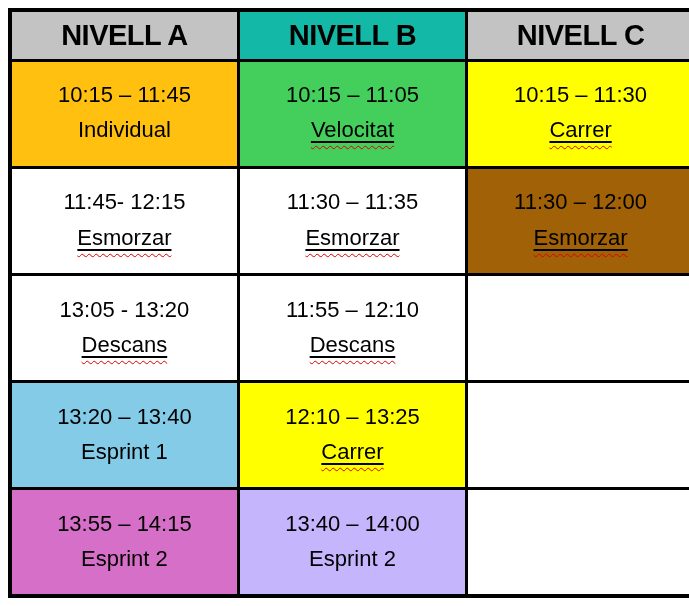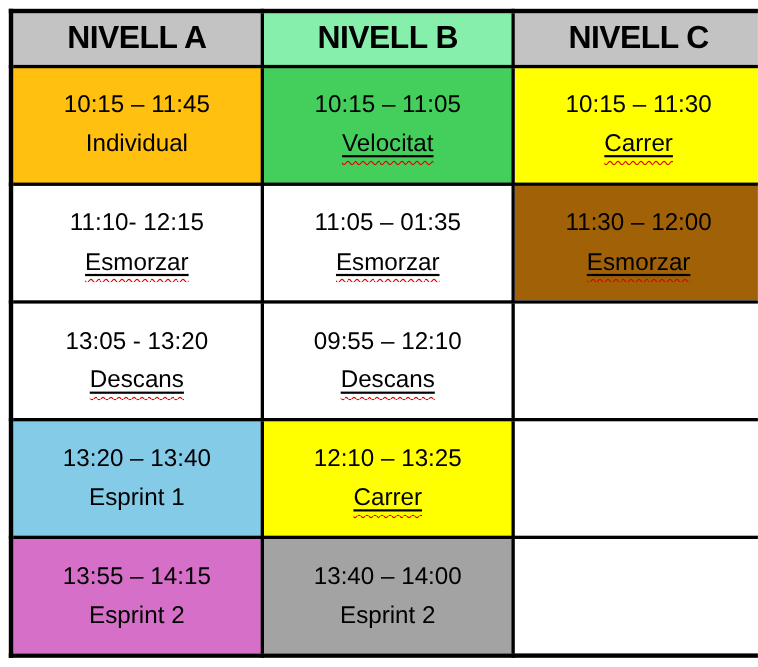--- a/index.html
+++ b/index.html
@@ -60,81 +60,81 @@
   }
 </style>
 </head>
 <body>
 
 <div class="page">
   <table class="schedule">
     <thead>
       <tr>
         <th style="background: rgb(195, 195, 195);">NIVELL A</th>
-        <th style="background: #86efac;">NIVELL B</th>
+        <th style="background: #14b8a6;">NIVELL B</th>
         <th style="background: rgb(195, 195, 195); margin-left: 40px;">NIVELL C</th>
       </tr>
     </thead>
     <tbody>
         <tr>
           <td style="background: rgb(255, 192, 16);">
             <div class="time">10:15 – 11:45</div>
             <div class="label">Individual</div>
           </td>
           <td style="background: rgb(68, 206, 92);">
             <div class="time">10:15 – 11:05</div>
             <div class="label"><span class="solid-u"><span class="wavy-u" style="text-decoration-color: rgb(224, 0, 0);">Velocitat</span></span></div>
           </td>
           <td style="background: rgb(255, 255, 0);">
             <div class="time">10:15 – 11:30</div>
             <div class="label"><span class="solid-u"><span class="wavy-u" style="text-decoration-color: rgb(224, 0, 0);">Carrer</span></span></div>
           </td>
         </tr>
         <tr>
           <td style="background: rgb(255, 255, 255);">
-            <div class="time">11:10- 12:15</div>
+            <div class="time">11:45- 12:15</div>
             <div class="label"><span class="solid-u"><span class="wavy-u" style="text-decoration-color: rgb(224, 0, 0);">Esmorzar</span></span></div>
           </td>
           <td style="background: rgb(255, 255, 255);">
-            <div class="time">11:05 – 01:35</div>
+            <div class="time">11:30 – 11:35</div>
             <div class="label"><span class="solid-u"><span class="wavy-u" style="text-decoration-color: rgb(224, 0, 0);">Esmorzar</span></span></div>
           </td>
           <td style="background: #a16207;">
             <div class="time">11:30 – 12:00</div>
             <div class="label"><span class="solid-u"><span class="wavy-u" style="text-decoration-color: rgb(224, 0, 0);">Esmorzar</span></span></div>
           </td>
         </tr>
         <tr>
           <td style="background: rgb(255, 255, 255);">
             <div class="time">13:05 - 13:20</div>
             <div class="label"><span class="solid-u"><span class="wavy-u" style="text-decoration-color: rgb(224, 0, 0);">Descans</span></span></div>
           </td>
           <td style="background: rgb(255, 255, 255);">
-            <div class="time">09:55 – 12:10</div>
+            <div class="time">11:55 – 12:10</div>
             <div class="label"><span class="solid-u"><span class="wavy-u" style="text-decoration-color: rgb(224, 0, 0);">Descans</span></span></div>
           </td>
           <td style="background: rgb(255, 255, 255);"></td>
         </tr>
         <tr>
           <td style="background: rgb(132, 203, 232);">
             <div class="time">13:20 – 13:40</div>
             <div class="label">Esprint 1</div>
           </td>
           <td style="background: rgb(255, 255, 0);">
             <div class="time">12:10 – 13:25</div>
             <div class="label"><span class="solid-u"><span class="wavy-u" style="text-decoration-color: rgb(224, 0, 0);">Carrer</span></span></div>
           </td>
           <td style="background: rgb(255, 255, 255);"></td>
         </tr>
         <tr>
           <td style="background: rgb(214, 111, 200);">
             <div class="time">13:55 – 14:15</div>
             <div class="label">Esprint 2</div>
           </td>
-          <td style="background: #a3a3a3;">
+          <td style="background: #c4b5fd;">
             <div class="time">13:40 – 14:00</div>
             <div class="label">Esprint 2</div>
           </td>
           <td style="background: rgb(255, 255, 255);"></td>
         </tr>
       </tbody>
   </table>
 </div>
 
 </body></html>

